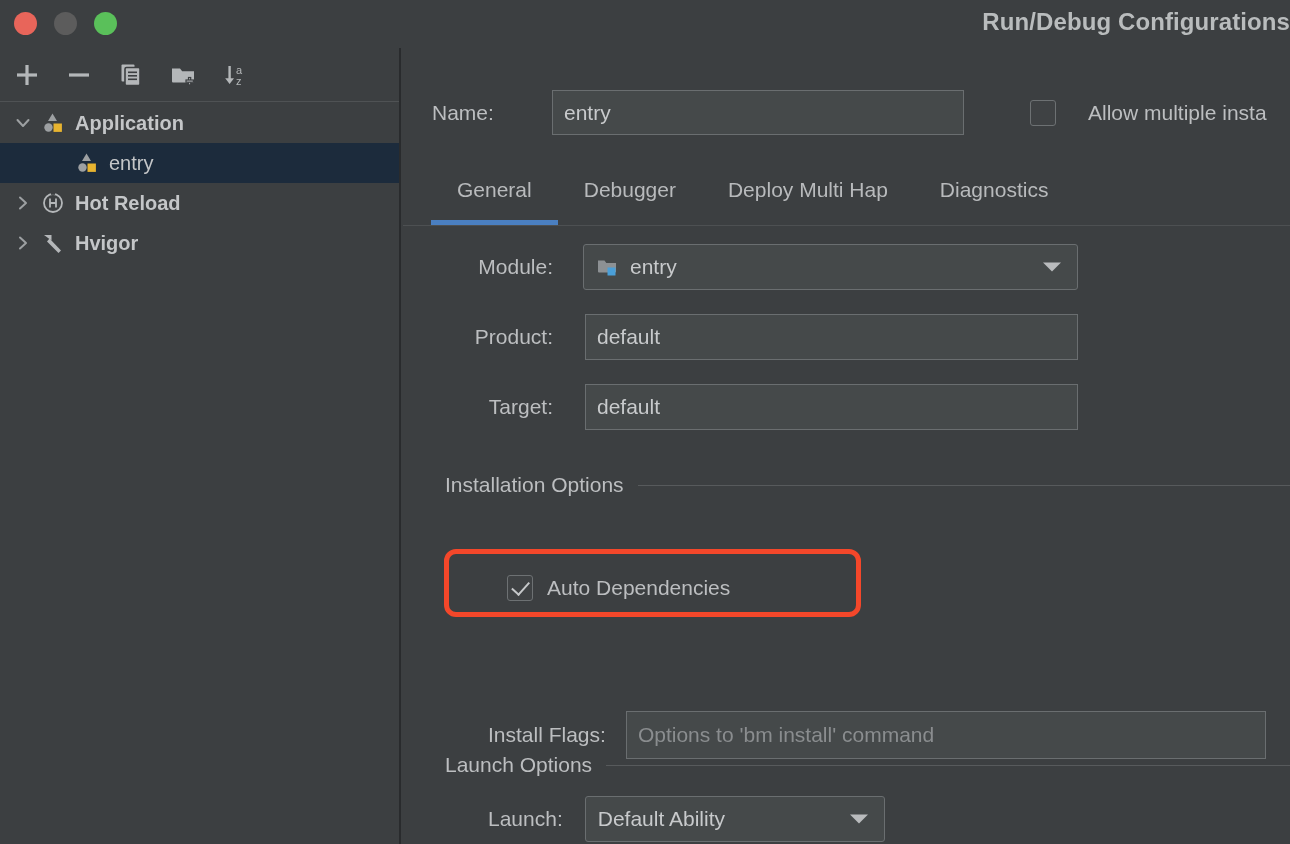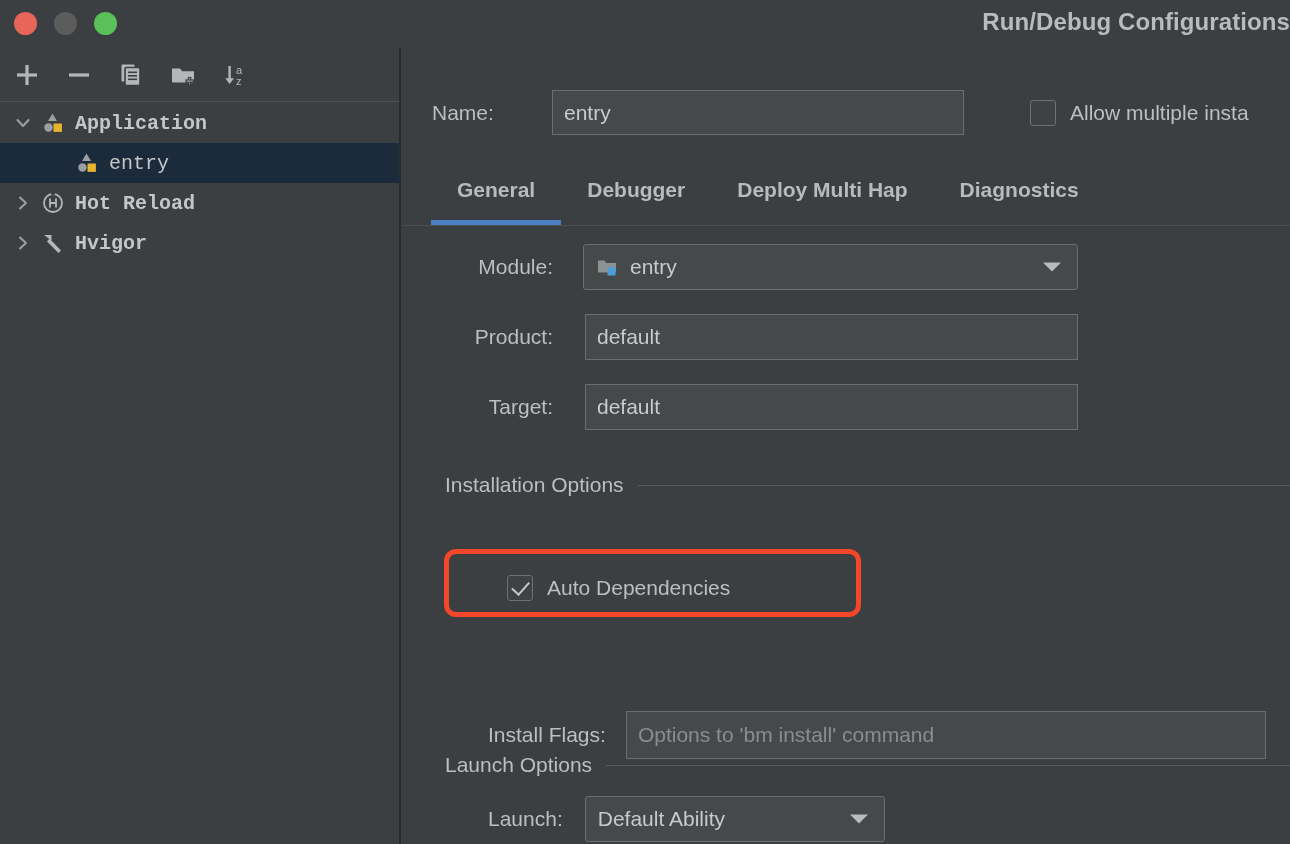--- a/index.html
+++ b/index.html
@@ -47,21 +47,21 @@
     border-bottom: 1px solid #4f5254;
     display: flex; align-items: center; padding-left: 10px; gap: 18px;
   }
   .tb-btn {
     width: 34px; height: 34px;
     display: flex; align-items: center; justify-content: center;
     cursor: default;
   }
   .tb-btn svg { display: block; }
 
-  .tree { position: absolute; left: 0; top: 55px; width: 399px; bottom: 0; font-family: Liberation Mono, monospace; }
+  .tree { position: absolute; left: 0; top: 55px; width: 399px; bottom: 0; }
   .tree-row {
     display: flex; align-items: center; height: 40px;
     padding-left: 8px; gap: 0px;
     font-size: 20px; color: #c4c6c8;
     cursor: default; white-space: nowrap;
   }
   .tree-row.selected { background: #1c2b3c; }
   .tree-row.indent   { padding-left: 72px; }
   .twisty {
     width: 30px; height: 30px; flex: 0 0 30px;
@@ -93,21 +93,21 @@
     border: 1px solid #6a6e70;
     height: 45px;
     display: flex; align-items: center;
     padding: 0 11px;
     font-size: 21px; color: #c8cacc;
   }
   .name-field { width: 412px; }
 
   .allow-multi {
     position: absolute; left: 627px; top: 52px;
-    display: flex; align-items: center; gap: 14px;
+    display: flex; align-items: center; gap: 32px;
     white-space: nowrap;
   }
   .cb {
     width: 26px; height: 26px; flex: 0 0 26px;
     border: 1px solid #6d7173;
     border-radius: 3px;
     background: #3f4244;
     display: flex; align-items: center; justify-content: center;
   }
   .cb.checked::after {
@@ -132,21 +132,21 @@
     position: absolute; left: 0; top: 122px; width: 100%;
     height: 56px;
     border-bottom: 1px solid #4d5052;
     display: flex; align-items: flex-start;
   }
   .tab {
     position: relative;
     height: 55px;
     padding: 8px 26px 0 26px;
     font-size: 21px; color: #b8babc;
-    cursor: default; white-space: nowrap; font-weight: bold;
+    cursor: default; white-space: nowrap;
   }
   .tab.first { margin-left: 28px; }
   .tab.active::after {
     content: "";
     position: absolute; left: 0; right: 0; bottom: 0;
     height: 5px; background: #4a7fc1;
   }
 
   
   .row {

